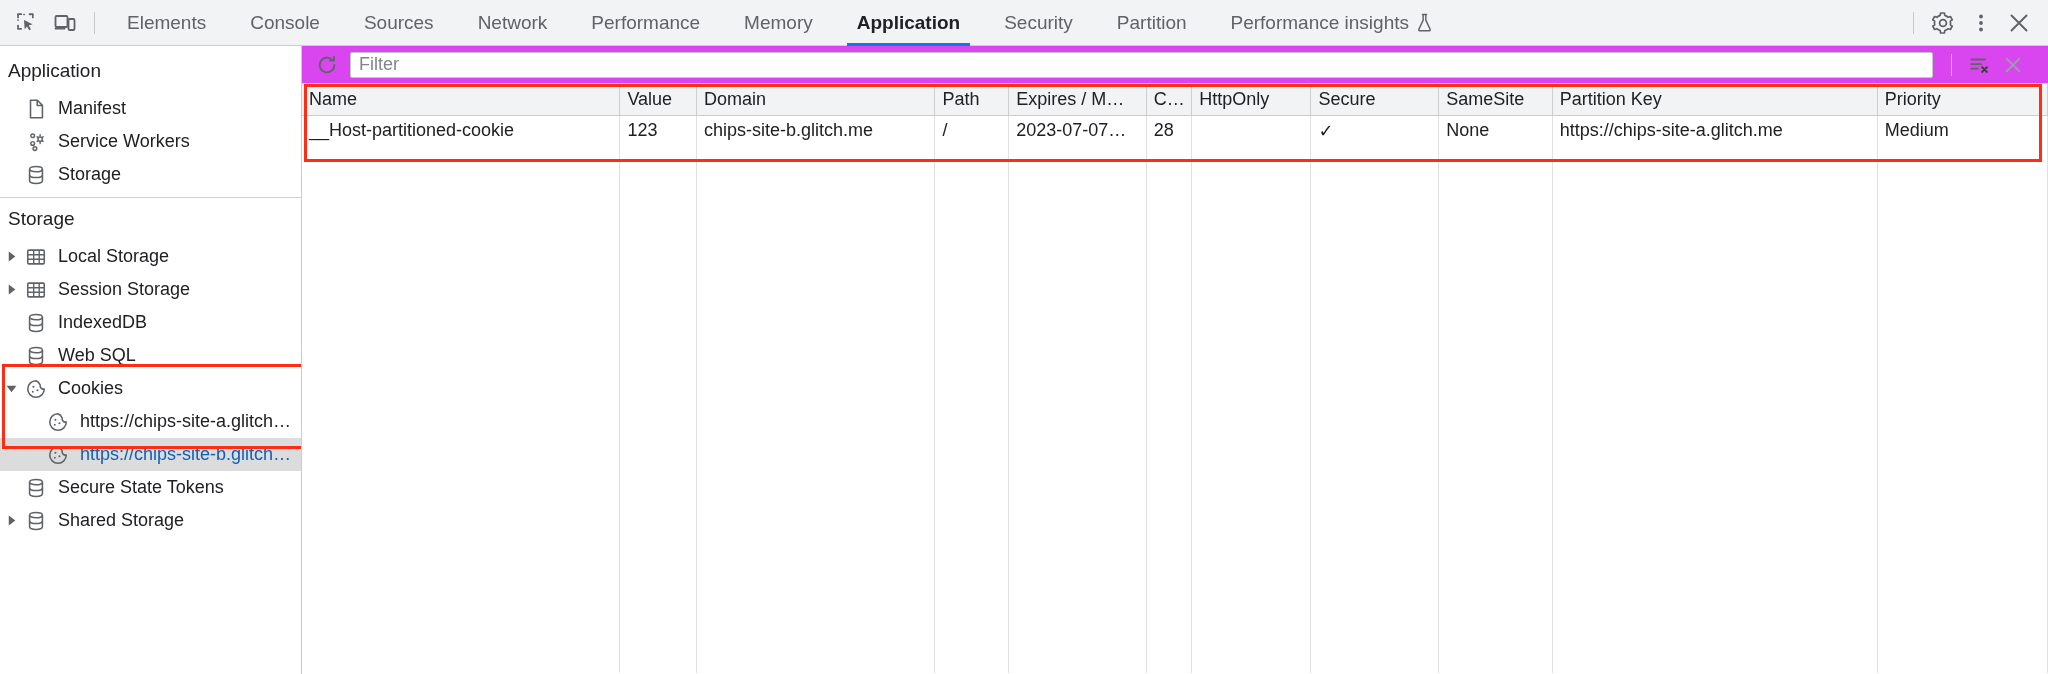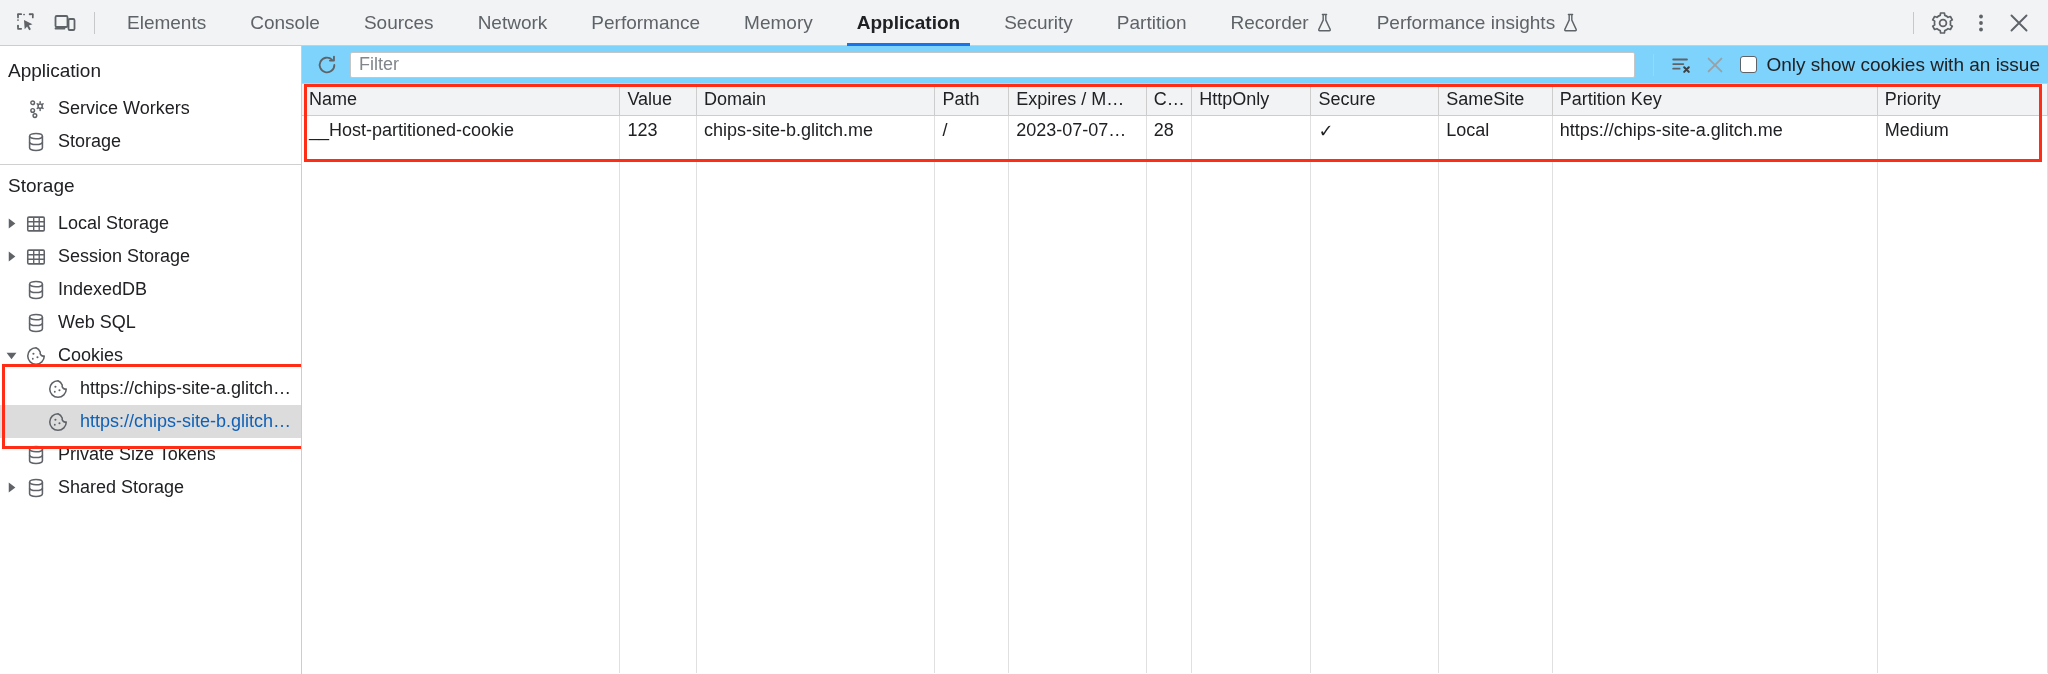--- a/index.html
+++ b/index.html
@@ -116,25 +116,25 @@
     flex: 1 1 auto;
     display: flex;
     flex-direction: column;
     position: relative;
     background: #ffffff;
     min-width: 0;
   }
   #filterbar {
     height: 38px;
     flex: 0 0 38px;
-    background: #7dd3fc;
+    background: #d946ef;
     border-bottom: 1px solid #cdcdcd;
     display: flex;
     align-items: center;
-    padding: 0 8px 0 10px;
+    padding: 0 20px 0 10px;
     gap: 4px;
   }
   .fb-btn {
     width: 30px; height: 30px;
     display: flex; align-items: center; justify-content: center;
     cursor: pointer; border-radius: 3px; flex: 0 0 auto;
   }
   #filter-input {
     flex: 1 1 auto;
     height: 26px;
@@ -243,28 +243,20 @@
         <span>Memory</span>
       </div>
       <div class="tab active">
         <span>Application</span>
       </div>
       <div class="tab">
         <span>Security</span>
       </div>
       <div class="tab">
         <span>Partition</span>
-      </div>
-      <div class="tab">
-        <span>Recorder</span>
-        <span class="flask">
-          <svg width="17" height="19" viewBox="0 0 18 20" fill="none">
-            <path d="M6.8 1.5h4.4M7.6 1.5v6L3 17.3a1 1 0 00.9 1.5h10.2a1 1 0 00.9-1.5L10.4 7.5v-6" stroke="#5f6368" stroke-width="1.5" stroke-linecap="round" stroke-linejoin="round"></path>
-          </svg>
-        </span>
       </div>
       <div class="tab">
         <span>Performance insights</span>
         <span class="flask">
           <svg width="17" height="19" viewBox="0 0 18 20" fill="none">
             <path d="M6.8 1.5h4.4M7.6 1.5v6L3 17.3a1 1 0 00.9 1.5h10.2a1 1 0 00.9-1.5L10.4 7.5v-6" stroke="#5f6368" stroke-width="1.5" stroke-linecap="round" stroke-linejoin="round"></path>
           </svg>
         </span>
       </div>
     </div>
@@ -294,20 +286,30 @@
 
 <div id="main">
 
   <div id="sidebar">
     <div class="section-title">Application</div>
     <div id="app-items">
         <div class="tree-item">
           <div class="twisty"></div>
           <span class="tree-icon">
             <svg width="22" height="22" viewBox="0 0 24 24" fill="none">
+              <path d="M6 2.5h7.5L19 8v13.5H6z" stroke="#5f6368" stroke-width="1.7" stroke-linejoin="round"></path>
+              <path d="M13.3 2.6V8.2H18.8" stroke="#5f6368" stroke-width="1.7" stroke-linejoin="round"></path>
+            </svg>
+          </span>
+          <span class="tree-label">Manifest</span>
+        </div>
+        <div class="tree-item">
+          <div class="twisty"></div>
+          <span class="tree-icon">
+            <svg width="22" height="22" viewBox="0 0 24 24" fill="none">
               <path d="M8.4 3.2a2 2 0 100 4 2 2 0 000-4zM8.4 11.6a2 2 0 100 4 2 2 0 000-4z" stroke="#5f6368" stroke-width="1.6"></path>
               <path d="M16.5 6.6a2.3 2.3 0 100 4.6 2.3 2.3 0 000-4.6z" stroke="#5f6368" stroke-width="1.6"></path>
               <path d="M16.5 4.2v1.2M16.5 12.4v1.2M13.3 6.3l1 .7M18.7 10.7l1 .7M19.7 6.3l-1 .7M14.3 10.7l-1 .7" stroke="#5f6368" stroke-width="1.6" stroke-linecap="round"></path>
               <path d="M10.8 17.2a2 2 0 100 4 2 2 0 000-4z" stroke="#5f6368" stroke-width="1.6"></path>
             </svg>
           </span>
           <span class="tree-label">Service Workers</span>
         </div>
         <div class="tree-item">
           <div class="twisty"></div>
@@ -416,21 +418,21 @@
         </div>
         <div class="tree-item">
           <div class="twisty"></div>
           <span class="tree-icon">
             <svg width="22" height="22" viewBox="0 0 24 24" fill="none">
               <ellipse cx="12" cy="5.6" rx="7" ry="2.8" stroke="#5f6368" stroke-width="1.7"></ellipse>
               <path d="M5 5.6v12.8c0 1.55 3.13 2.8 7 2.8s7-1.25 7-2.8V5.6" stroke="#5f6368" stroke-width="1.7"></path>
               <path d="M5 12c0 1.55 3.13 2.8 7 2.8s7-1.25 7-2.8" stroke="#5f6368" stroke-width="1.7"></path>
             </svg>
           </span>
-          <span class="tree-label">Private Size Tokens</span>
+          <span class="tree-label">Secure State Tokens</span>
         </div>
         <div class="tree-item">
           <div class="twisty">
             <svg width="11" height="11" viewBox="0 0 10 10">
               <path d="M2.5 0.5v9L8.5 5z" fill="#5f6368"></path>
             </svg>
           </div>
           <span class="tree-icon">
             <svg width="22" height="22" viewBox="0 0 24 24" fill="none">
               <ellipse cx="12" cy="5.6" rx="7" ry="2.8" stroke="#5f6368" stroke-width="1.7"></ellipse>
@@ -465,24 +467,20 @@
           <path d="M15.5 14.5l5 5M20.5 14.5l-5 5" stroke="#3c4043" stroke-width="2.3" stroke-linecap="round"></path>
         </svg>
       </div>
 
       <div class="fb-btn" title="Clear all cookies">
         <svg width="22" height="22" viewBox="0 0 24 24">
           <path d="M5 5l14 14M19 5L5 19" stroke="#9aa0a6" stroke-width="2" stroke-linecap="round"></path>
         </svg>
       </div>
 
-      <div class="fb-check-wrap">
-        <div class="fb-check"></div>
-        <span class="fb-check-label">Only show cookies with an issue</span>
-      </div>
     </div>
 
     <div id="table-area">
       <table id="cookie-table">
         <thead>
           <tr id="header-row">
               <th style="width: 224px;">Name</th>
               <th style="width: 54px;">Value</th>
               <th style="width: 168px;">Domain</th>
               <th style="width: 52px;">Path</th>
@@ -498,21 +496,21 @@
         <tbody id="table-body">
             <tr>
               <td style="width: 224px;">__Host-partitioned-cookie</td>
               <td style="width: 54px; margin-left: 8px;">123</td>
               <td style="width: 168px;">chips-site-b.glitch.me</td>
               <td style="width: 52px;">/</td>
               <td style="width: 97px;">2023-07-07…</td>
               <td style="width: 32px;">28</td>
               <td style="width: 84px;"></td>
               <td style="width: 90px;">✓</td>
-              <td style="width: 80px;">Local</td>
+              <td style="width: 80px;">None</td>
               <td style="width: 229px;">https://chips-site-a.glitch.me</td>
               <td style="width: 120px;">Medium</td>
             </tr>
             <tr class="empty-row">
               <td style="width: 224px;"></td>
               <td style="width: 54px;"></td>
               <td style="width: 168px;"></td>
               <td style="width: 52px;"></td>
               <td style="width: 97px;"></td>
               <td style="width: 32px;"></td>

